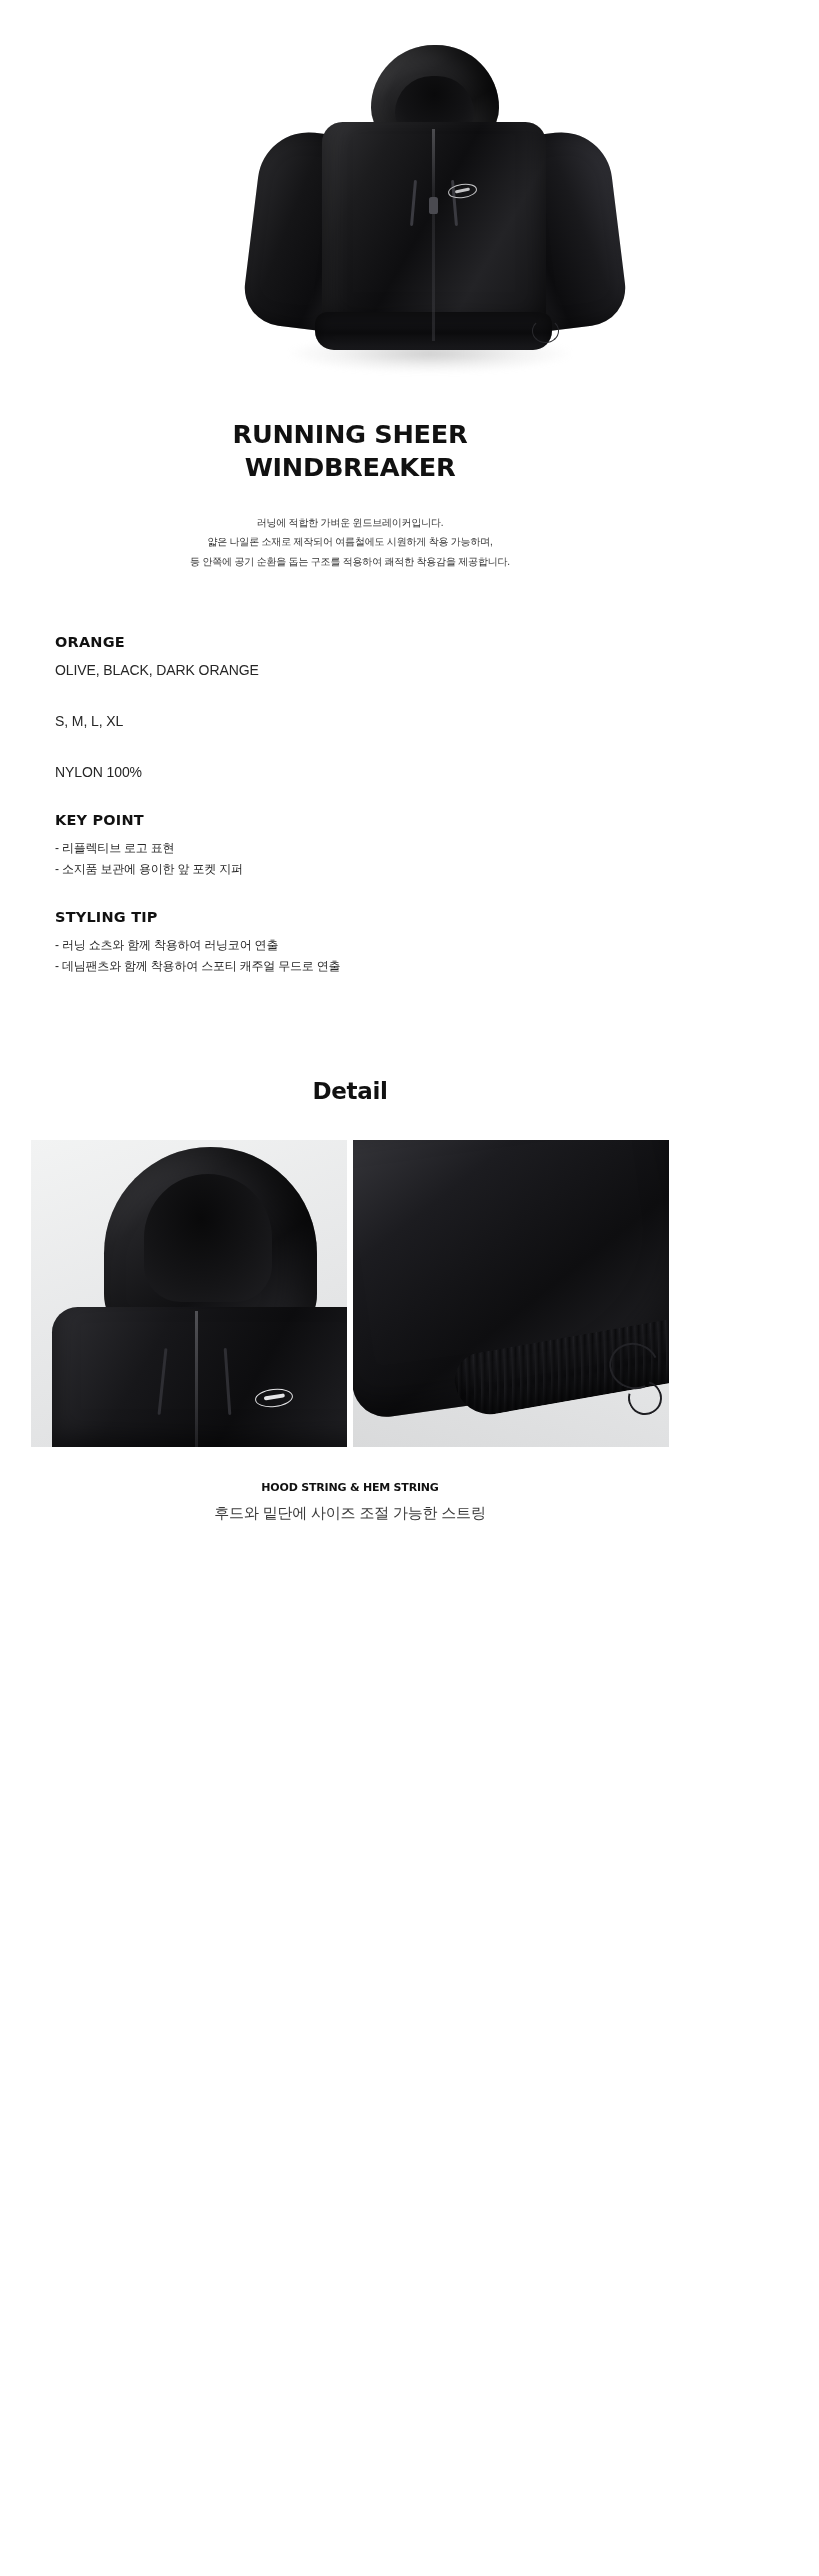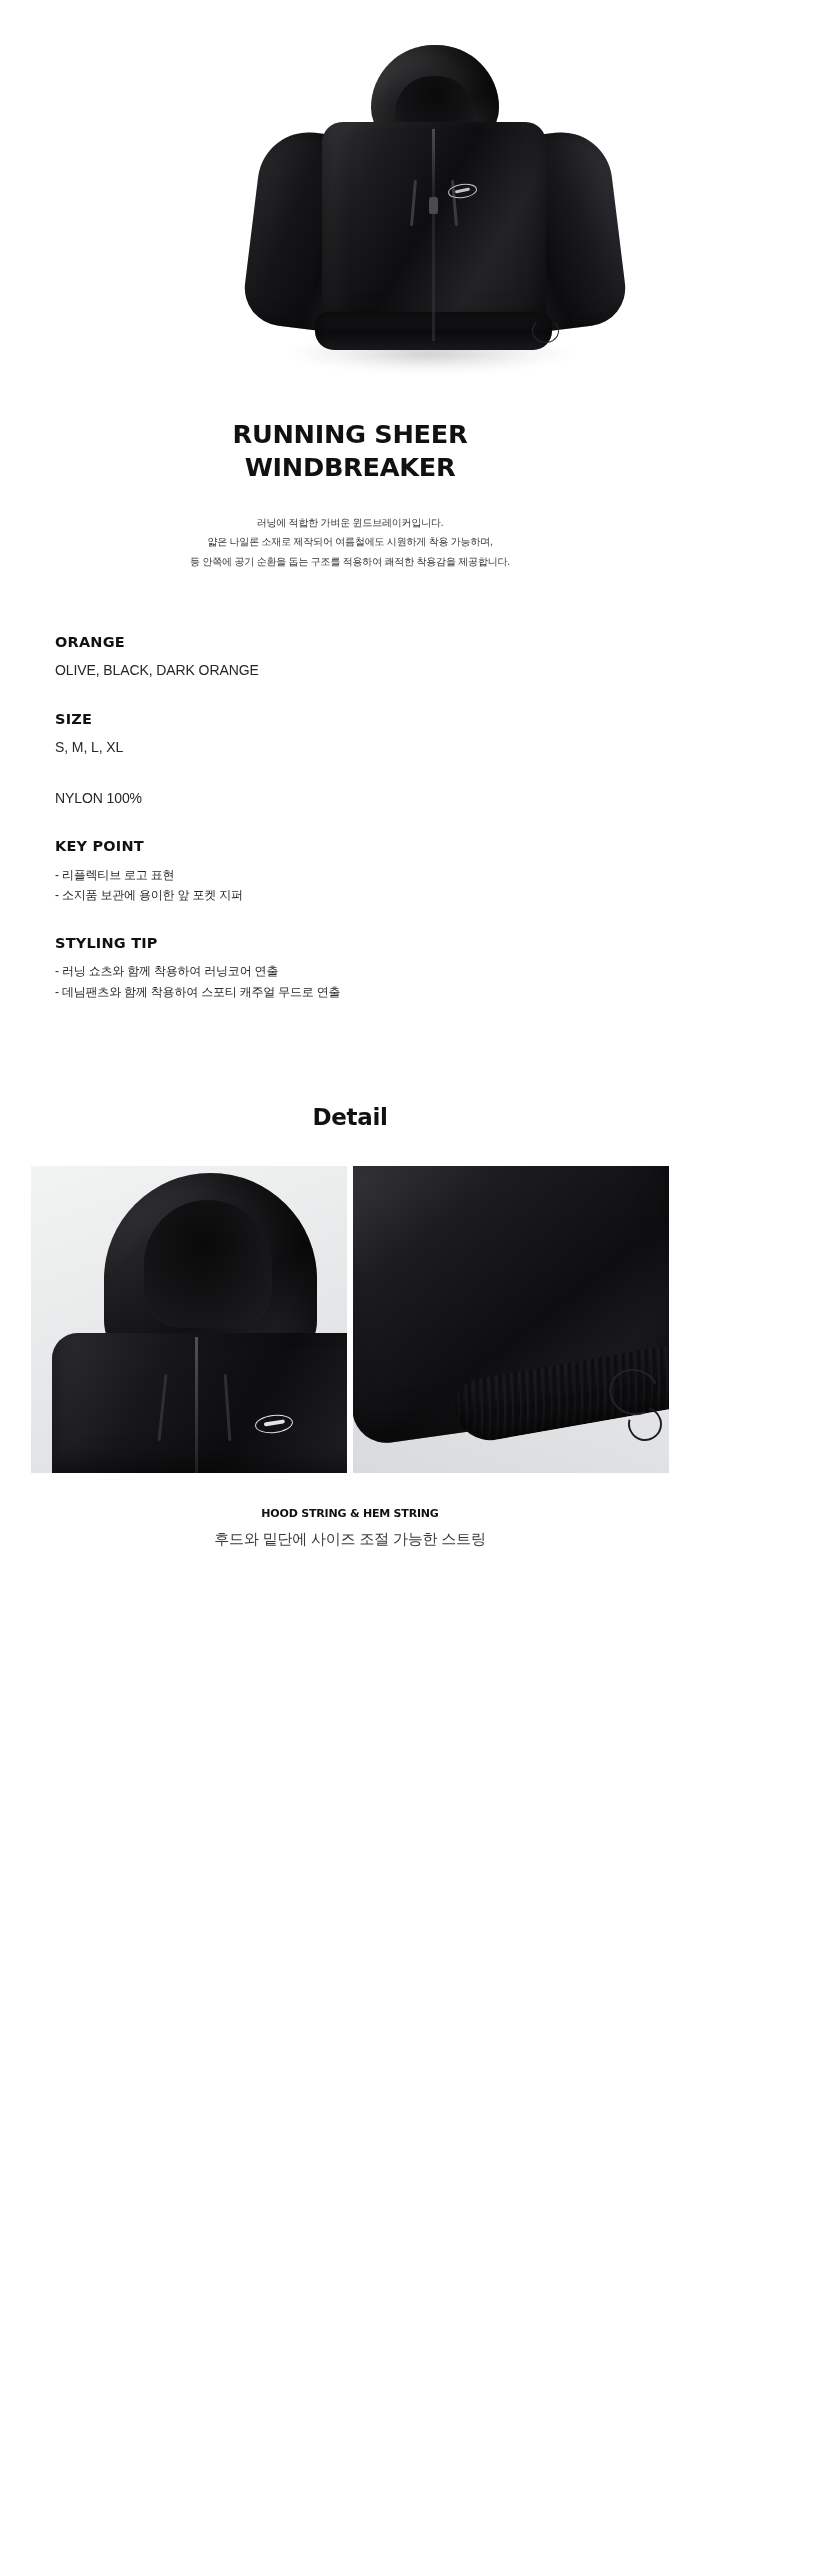--- a/index.html
+++ b/index.html
@@ -425,21 +425,20 @@
   </section>
 
   <section class="specs">
 
     <div class="spec-group">
       <h2 class="spec-label">ORANGE</h2>
       <p class="spec-value">OLIVE, BLACK, DARK ORANGE</p>
     </div>
 
     <div class="spec-group">
-      <h2 class="spec-label">SIZE</h2>
       <p class="spec-value">S, M, L, XL</p>
     </div>
 
     <div class="spec-group">
       <p class="spec-value">NYLON 100%</p>
     </div>
 
     <div class="spec-group">
       <h2 class="spec-label">KEY POINT</h2>
       <ul class="spec-list">

